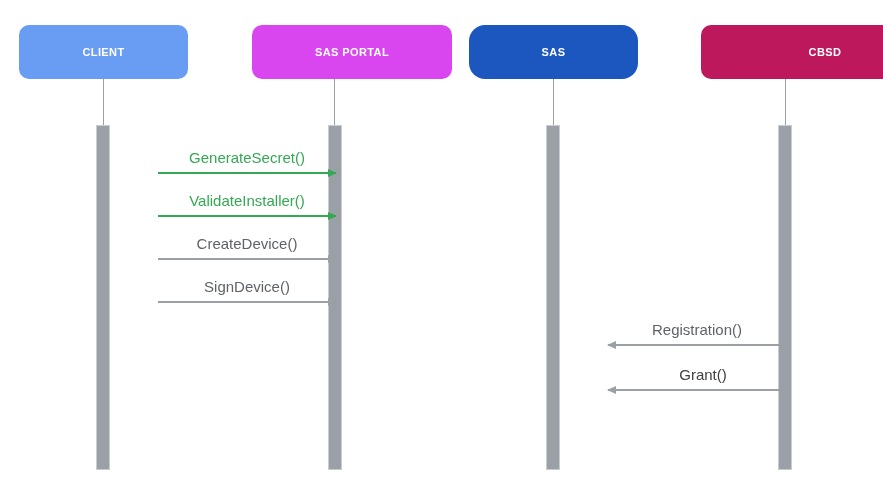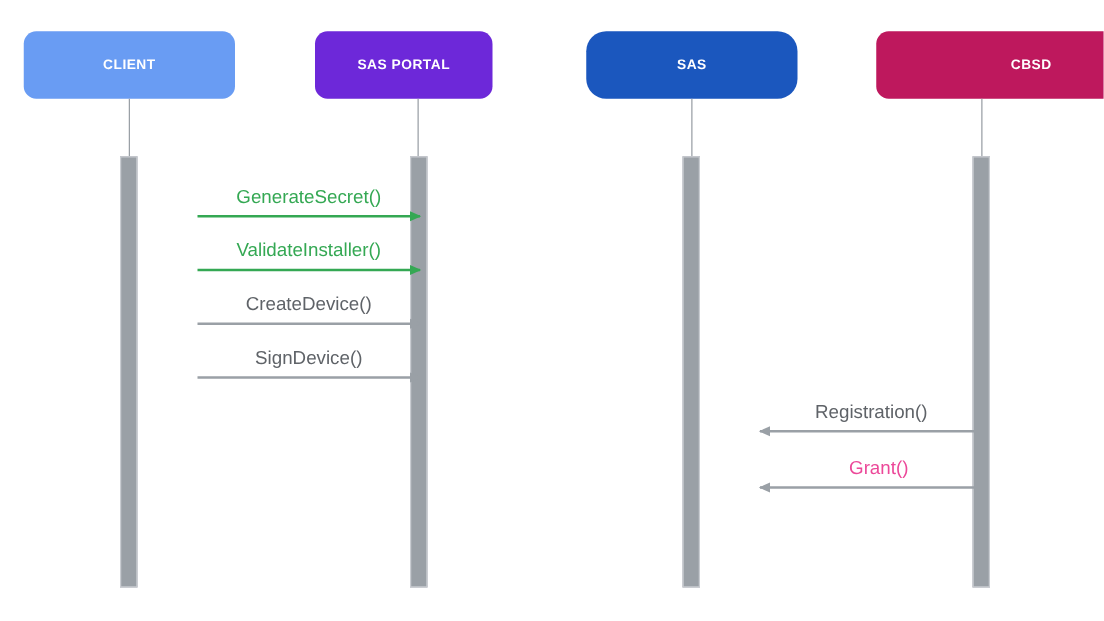--- a/index.html
+++ b/index.html
@@ -95,21 +95,21 @@
   }
 </style>
 </head>
 <body>
 
 <div class="canvas">
 
   <div class="actor" style="left: 19px; width: 169px; background-color: rgb(105, 156, 243);">
     <span>CLIENT</span>
   </div>
-  <div class="actor" style="left: 252px; width: 142px; background-color: #6d28d9;">
+  <div class="actor" style="left: 252px; width: 200px; background-color: #d946ef;">
     <span>SAS PORTAL</span>
   </div>
   <div class="actor" style="left: 469px; width: 169px; background-color: rgb(27, 87, 190); border-radius: 16px;">
     <span>SAS</span>
   </div>
   <div class="actor" style="left: 701px; width: 168px; background-color: #be185d; padding-left: 40px;">
     <span>CBSD</span>
   </div>
 
   <div class="lifeline" style="left:103px"></div>
@@ -156,20 +156,20 @@
 
   <div class="message gray" style="left:560px;top:320px">
     <div class="msg-label" style="color: rgb(95, 99, 104);">Registration()</div>
     <div class="msg-line">
       <div class="line" style="background-color: rgb(154, 160, 166);"></div>
       <div class="arrowhead-left" style="border-right-color: rgb(154, 160, 166);"></div>
     </div>
   </div>
 
   <div class="message gray" style="left:560px;top:365px">
-    <div class="msg-label" style="color: #ec4899; padding-left: 12px;">Grant()</div>
+    <div class="msg-label" style="color: #404040; padding-left: 12px;">Grant()</div>
     <div class="msg-line">
       <div class="line" style="background-color: rgb(154, 160, 166);"></div>
       <div class="arrowhead-left" style="border-right-color: rgb(154, 160, 166);"></div>
     </div>
   </div>
 
 </div>
 
 </body></html>

